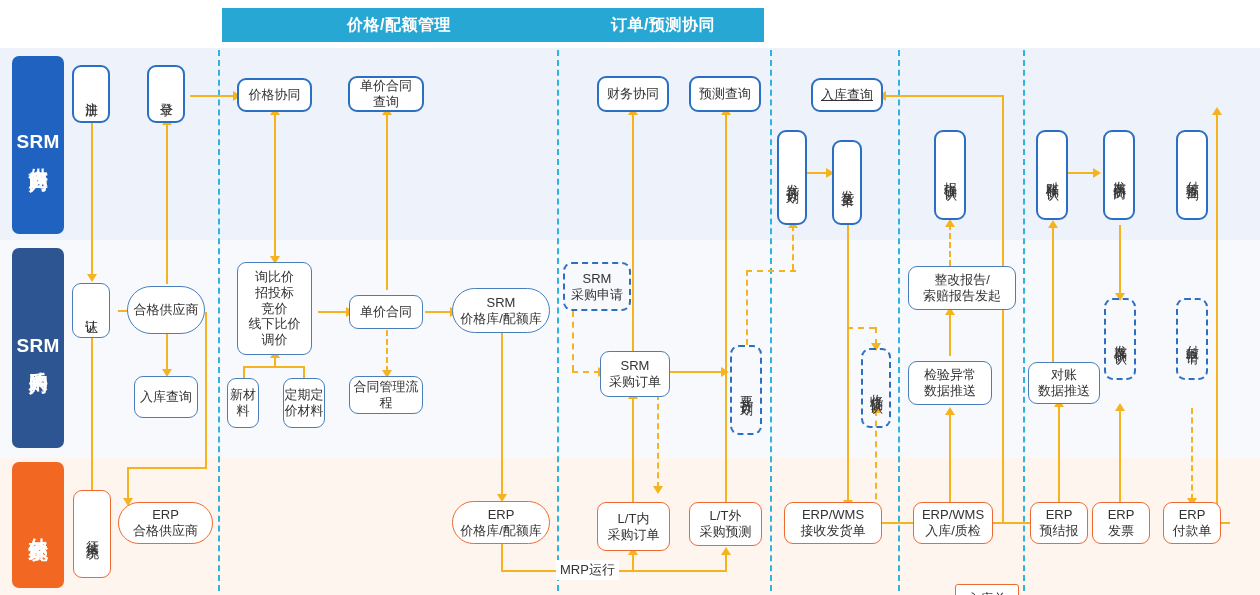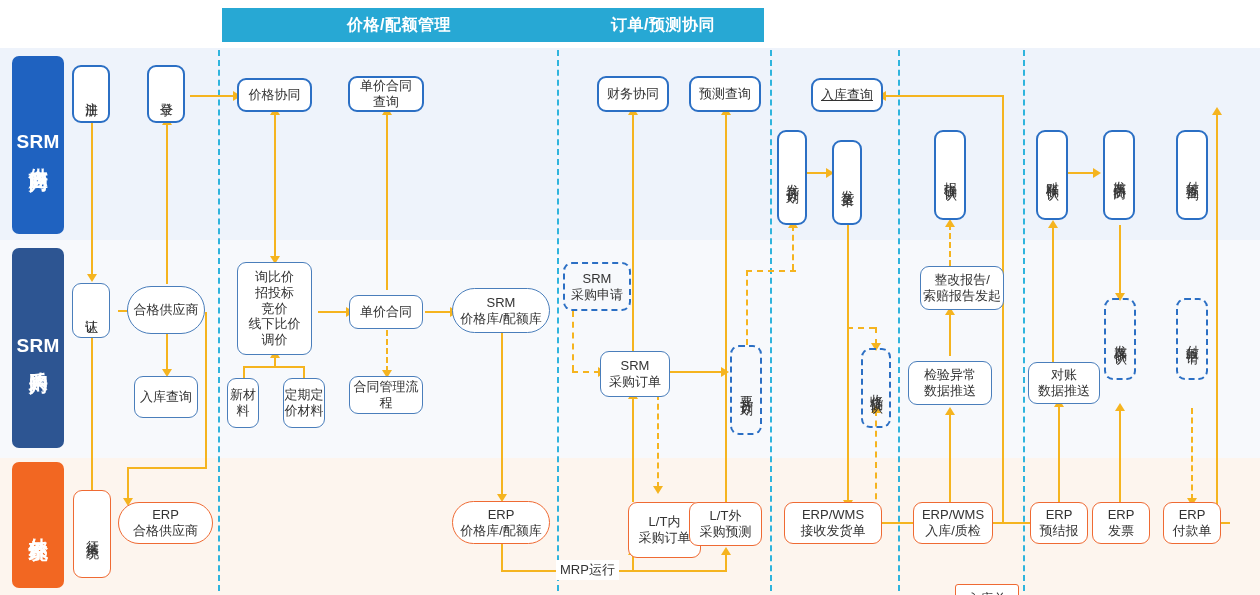--- a/index.html
+++ b/index.html
@@ -192,21 +192,21 @@
   <div class="arw arw-u" style="left:721px;top:547px;"></div>
   <div class="mrp" style="left:556px;top:560px;">MRP运行</div>
 
   <div class="node n-blue-strong" style="left:597px;top:76px;width:72px;height:36px;">财务协同</div>
   <div class="node n-blue-strong" style="left:689px;top:76px;width:72px;height:36px;">预测查询</div>
   <div class="node n-dash" style="left:563px;top:262px;width:68px;height:49px;white-space:pre-line;">SRM
 采购申请</div>
   <div class="node n-blue" style="left:600px;top:351px;width:70px;height:46px;white-space:pre-line;">SRM
 采购订单</div>
   <div class="node n-dash n-vert" style="left:730px;top:345px;width:32px;height:90px;">要货计划</div>
-  <div class="node n-orange" style="left:597px;top:502px;width:73px;height:56px;white-space:pre-line;margin-left:31px;">L/T内
+  <div class="node n-orange" style="left:597px;top:502px;width:73px;height:49px;white-space:pre-line;">L/T内
 采购订单</div>
   <div class="node n-orange" style="left:689px;top:502px;width:73px;height:44px;white-space:pre-line;">L/T外
 采购预测</div>
 
   <div class="ln lh" style="left:806px;top:172px;width:22px;"></div>
   <div class="arw arw-r" style="left:826px;top:168px;"></div>
 
   <div class="dashv" style="left:792px;top:225px;height:45px;"></div>
   <div class="arw arw-u" style="left:788px;top:220px;"></div>
 
@@ -240,21 +240,21 @@
   <div class="ln lv" style="left:949px;top:312px;height:44px;"></div>
   <div class="arw arw-u" style="left:945px;top:307px;"></div>
 
   <div class="dashv" style="left:949px;top:224px;height:42px;"></div>
   <div class="arw arw-u" style="left:945px;top:219px;"></div>
 
   <div class="ln lh" style="left:984px;top:522px;width:48px;"></div>
   <div class="arw arw-r" style="left:1030px;top:518px;"></div>
 
   <div class="node n-blue-strong n-vert" style="left:934px;top:130px;width:32px;height:90px;">报告确认</div>
-  <div class="node n-blue" style="left:908px;top:266px;width:84px;height:44px;white-space:pre-line;margin-left:12px;">整改报告/
+  <div class="node n-blue" style="left:908px;top:266px;width:108px;height:44px;white-space:pre-line;">整改报告/
 索赔报告发起</div>
   <div class="node n-blue" style="left:908px;top:361px;width:84px;height:44px;white-space:pre-line;">检验异常
 数据推送</div>
   <div class="node n-orange" style="left:913px;top:502px;width:80px;height:42px;white-space:pre-line;">ERP/WMS
 入库/质检</div>
   <div class="node n-doc" style="left:955px;top:537px;width:64px;height:46px;white-space:pre-line;z-index:6;border-bottom-left-radius:12px;border-bottom-right-radius:12px;margin-top:47px;">入库单
 质检单</div>
 
   <div class="ln lh" style="left:1068px;top:172px;width:27px;"></div>
   <div class="arw arw-r" style="left:1093px;top:168px;"></div>

